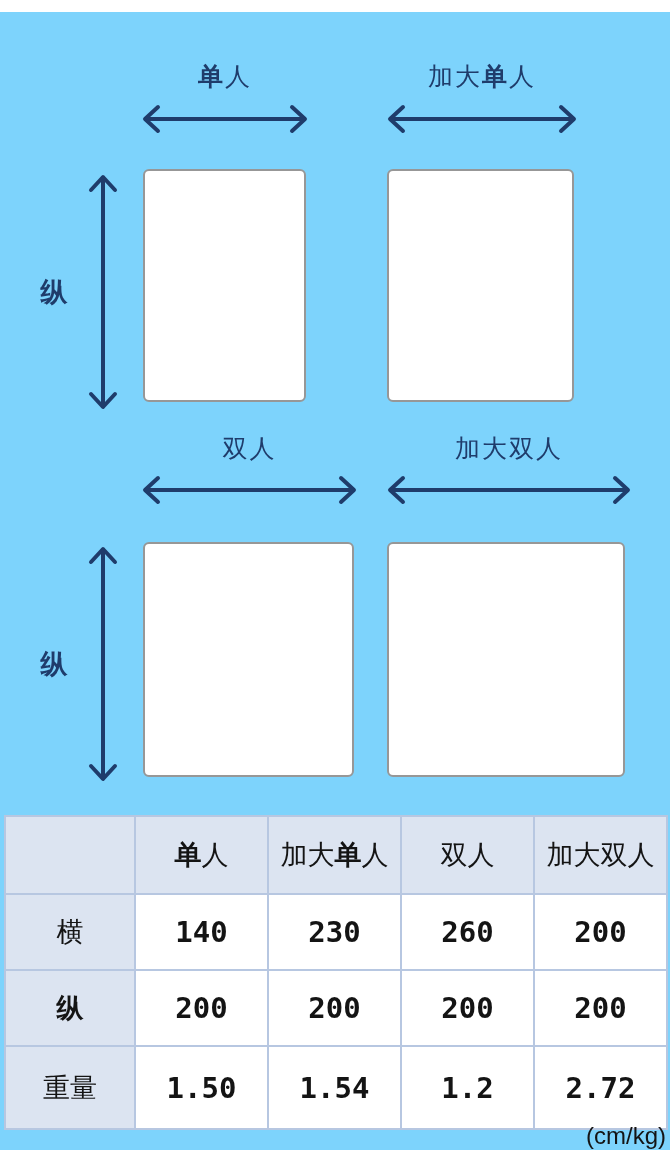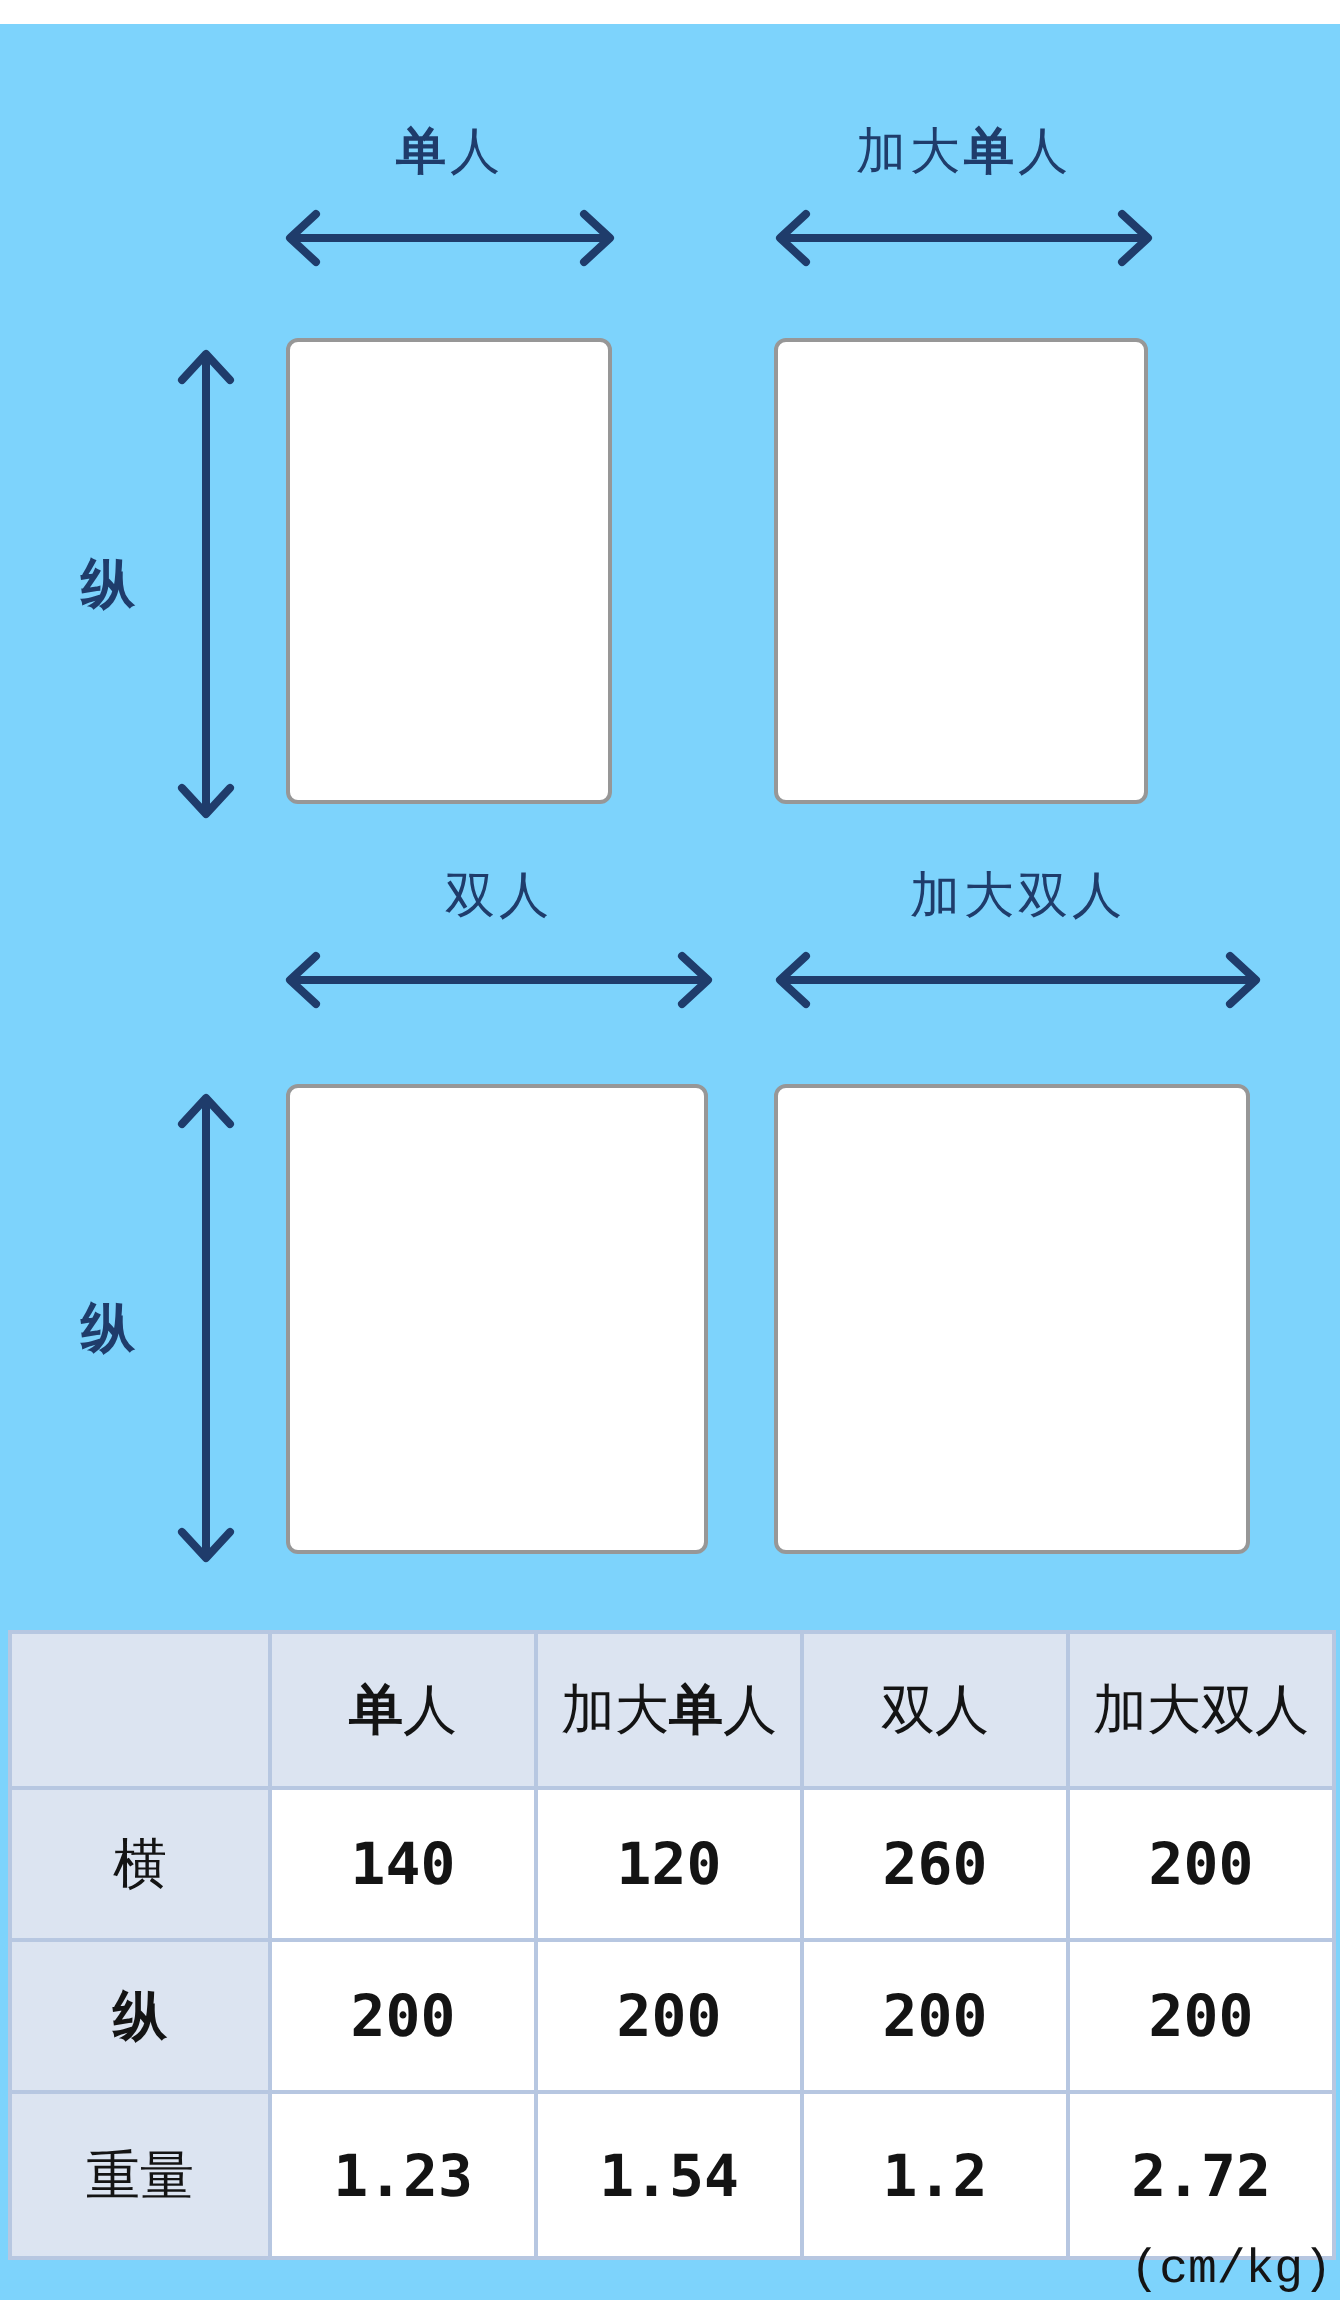--- a/index.html
+++ b/index.html
@@ -56,21 +56,21 @@
     color:#141414;
     padding:0;
   }
   .cell-fill{background:#dce4f1;}
   .cell-white{background:#ffffff;}
   .cjk-cell{font-size:27px;font-weight:400;}
   .num-cell{font-family:"DejaVu Sans Mono",monospace;font-size:29px;font-weight:700;}
   .unit-note{
     position:absolute;
     right:4px;top:1110px;
-    font-family:Liberation Mono, monospace;
+    font-family:Liberation Sans, sans-serif;
     font-size:24px;
     color:#141414;
     text-align:right;
     white-space:nowrap;
   }
   
   .bc{font-weight:700;}
 </style>
 </head>
 <body>
@@ -137,34 +137,34 @@
       <tr style="height:78px;">
         <th class="cell-fill cjk-cell cjk"></th>
         <th class="cell-fill cjk-cell cjk"><span class="bc">单</span>人</th>
         <th class="cell-fill cjk-cell cjk">加大<span class="bc">单</span>人</th>
         <th class="cell-fill cjk-cell cjk">双人</th>
         <th class="cell-fill cjk-cell cjk">加大双人</th>
       </tr>
       <tr style="height:76px;">
         <td class="cell-fill cjk-cell cjk">横</td>
         <td class="cell-white num-cell">140</td>
-        <td class="cell-white num-cell">120</td>
+        <td class="cell-white num-cell">230</td>
         <td class="cell-white num-cell">260</td>
         <td class="cell-white num-cell">200</td>
       </tr>
       <tr style="height:76px;">
         <td class="cell-fill cjk-cell cjk"><span class="bc">纵</span></td>
         <td class="cell-white num-cell">200</td>
         <td class="cell-white num-cell">200</td>
         <td class="cell-white num-cell">200</td>
         <td class="cell-white num-cell">200</td>
       </tr>
       <tr style="height:83px;">
         <td class="cell-fill cjk-cell cjk">重量</td>
-        <td class="cell-white num-cell">1.23</td>
+        <td class="cell-white num-cell">1.50</td>
         <td class="cell-white num-cell">1.54</td>
         <td class="cell-white num-cell">1.2</td>
         <td class="cell-white num-cell">2.72</td>
       </tr>
     </tbody>
   </table>
 
   <div class="unit-note">(cm/kg)</div>
 
 </div>

